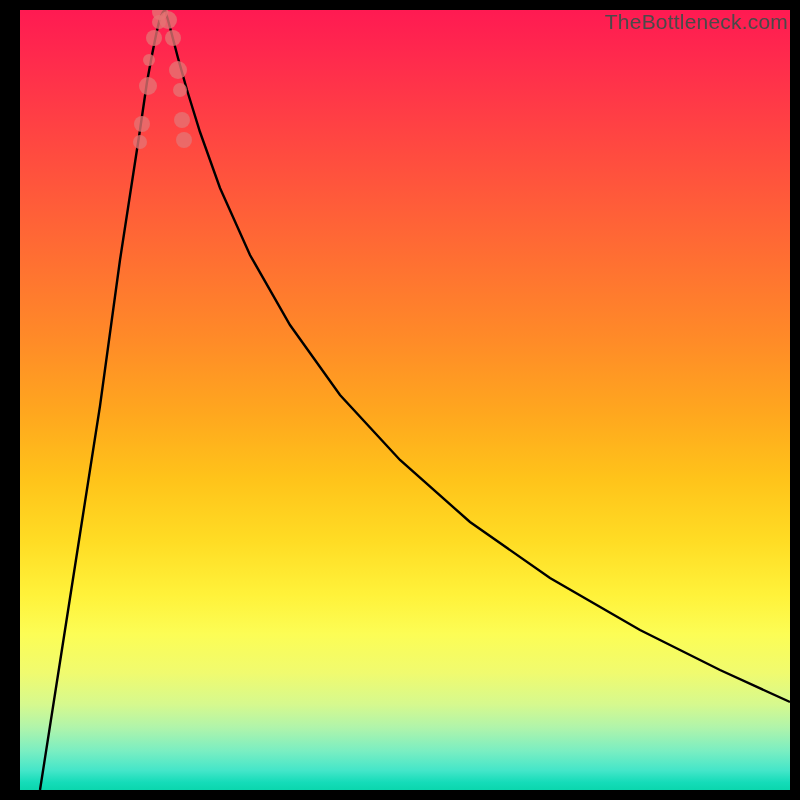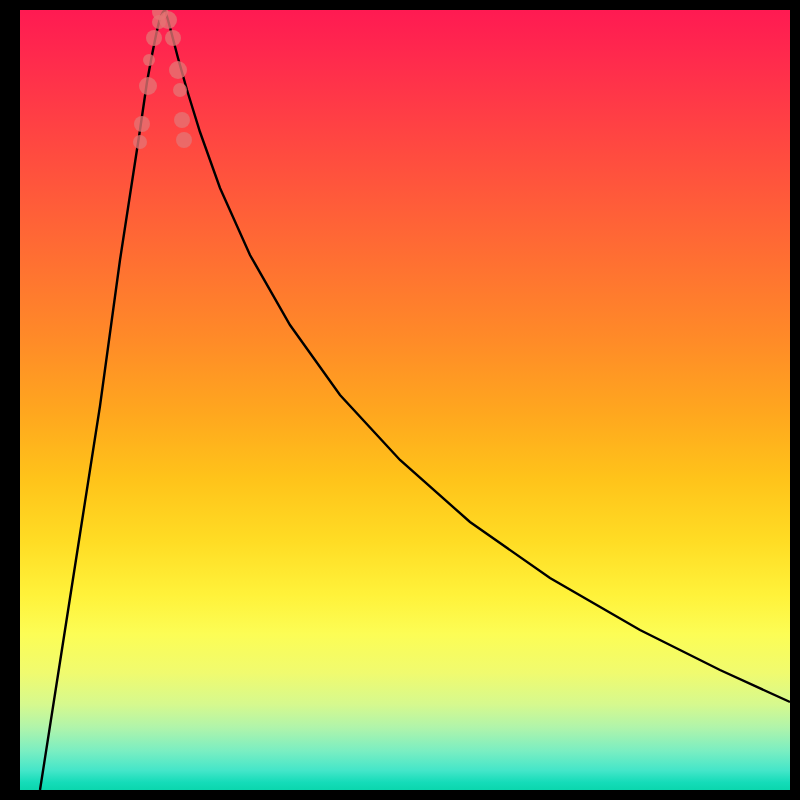--- a/index.html
+++ b/index.html
@@ -91,13 +91,14 @@
           <circle cx="148" cy="10" r="9" class="dot"></circle>
           <circle cx="153" cy="28" r="8" class="dot"></circle>
           <circle cx="158" cy="60" r="9" class="dot"></circle>
           <circle cx="160" cy="80" r="7" class="dot"></circle>
           <circle cx="162" cy="110" r="8" class="dot"></circle>
           <circle cx="164" cy="130" r="8" class="dot"></circle>
         </g>
     </svg>
   </div>
 
+  <div class="watermark">TheBottleneck.com</div>
 </div>
 
 </body></html>

